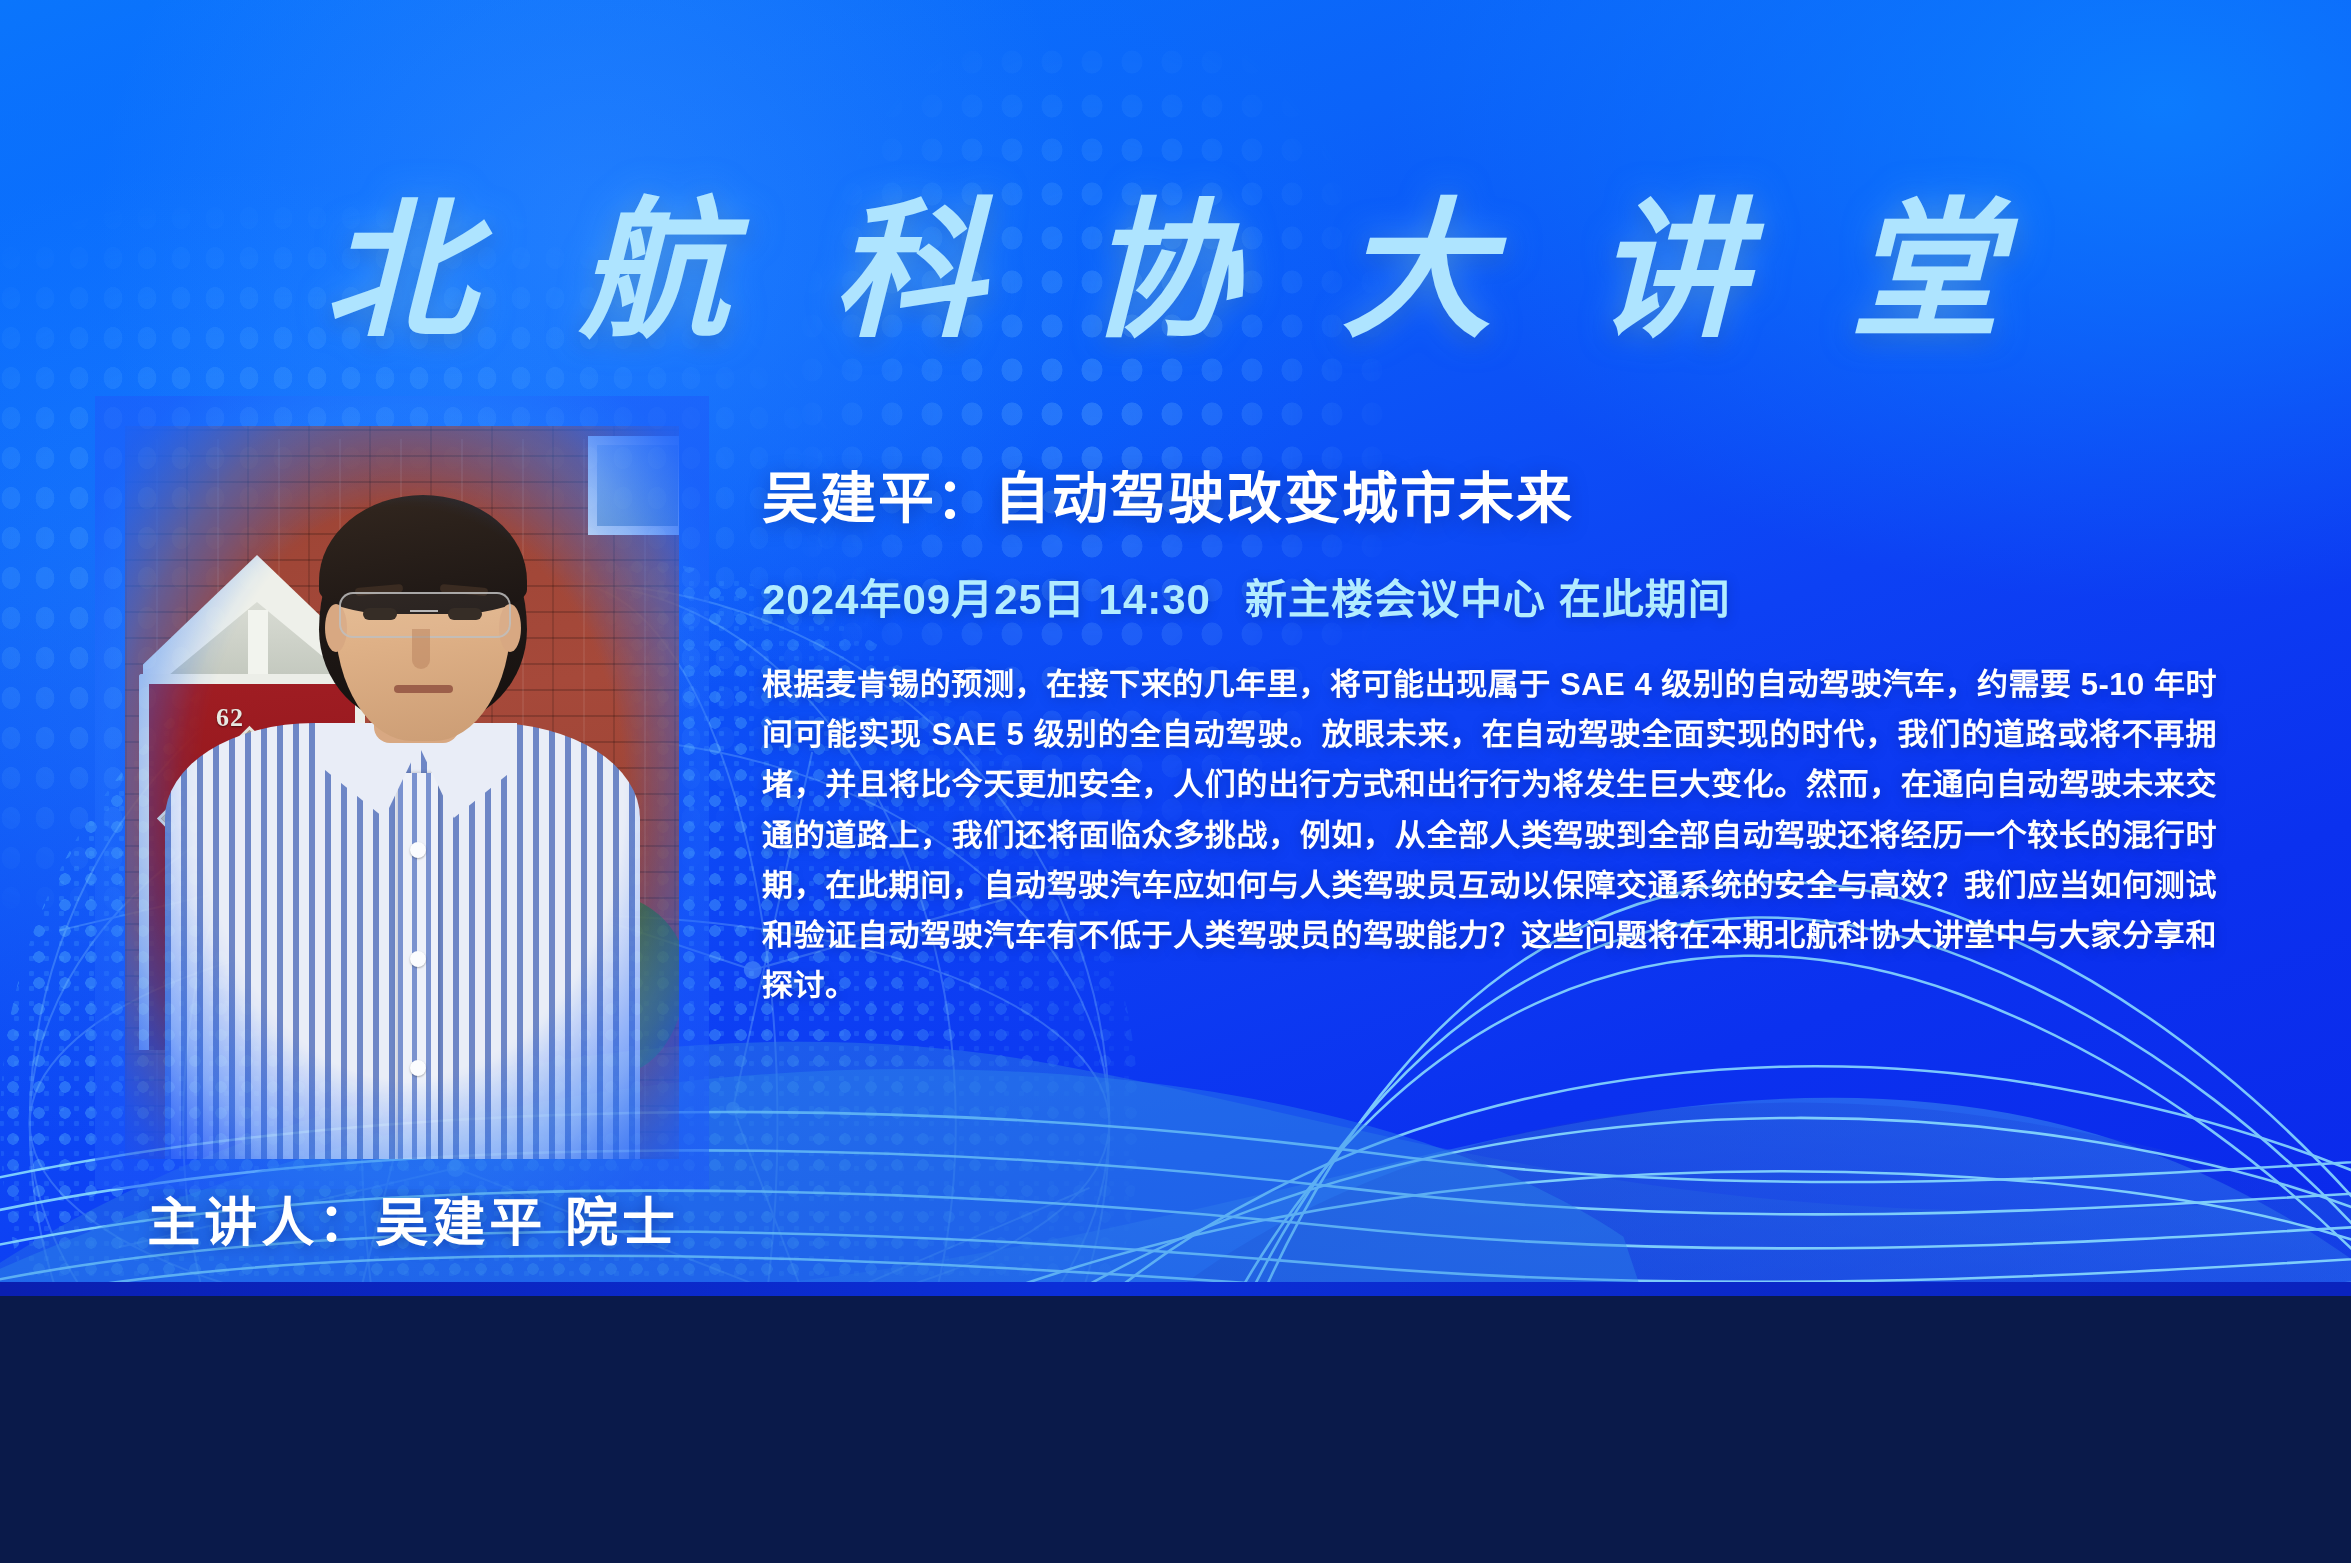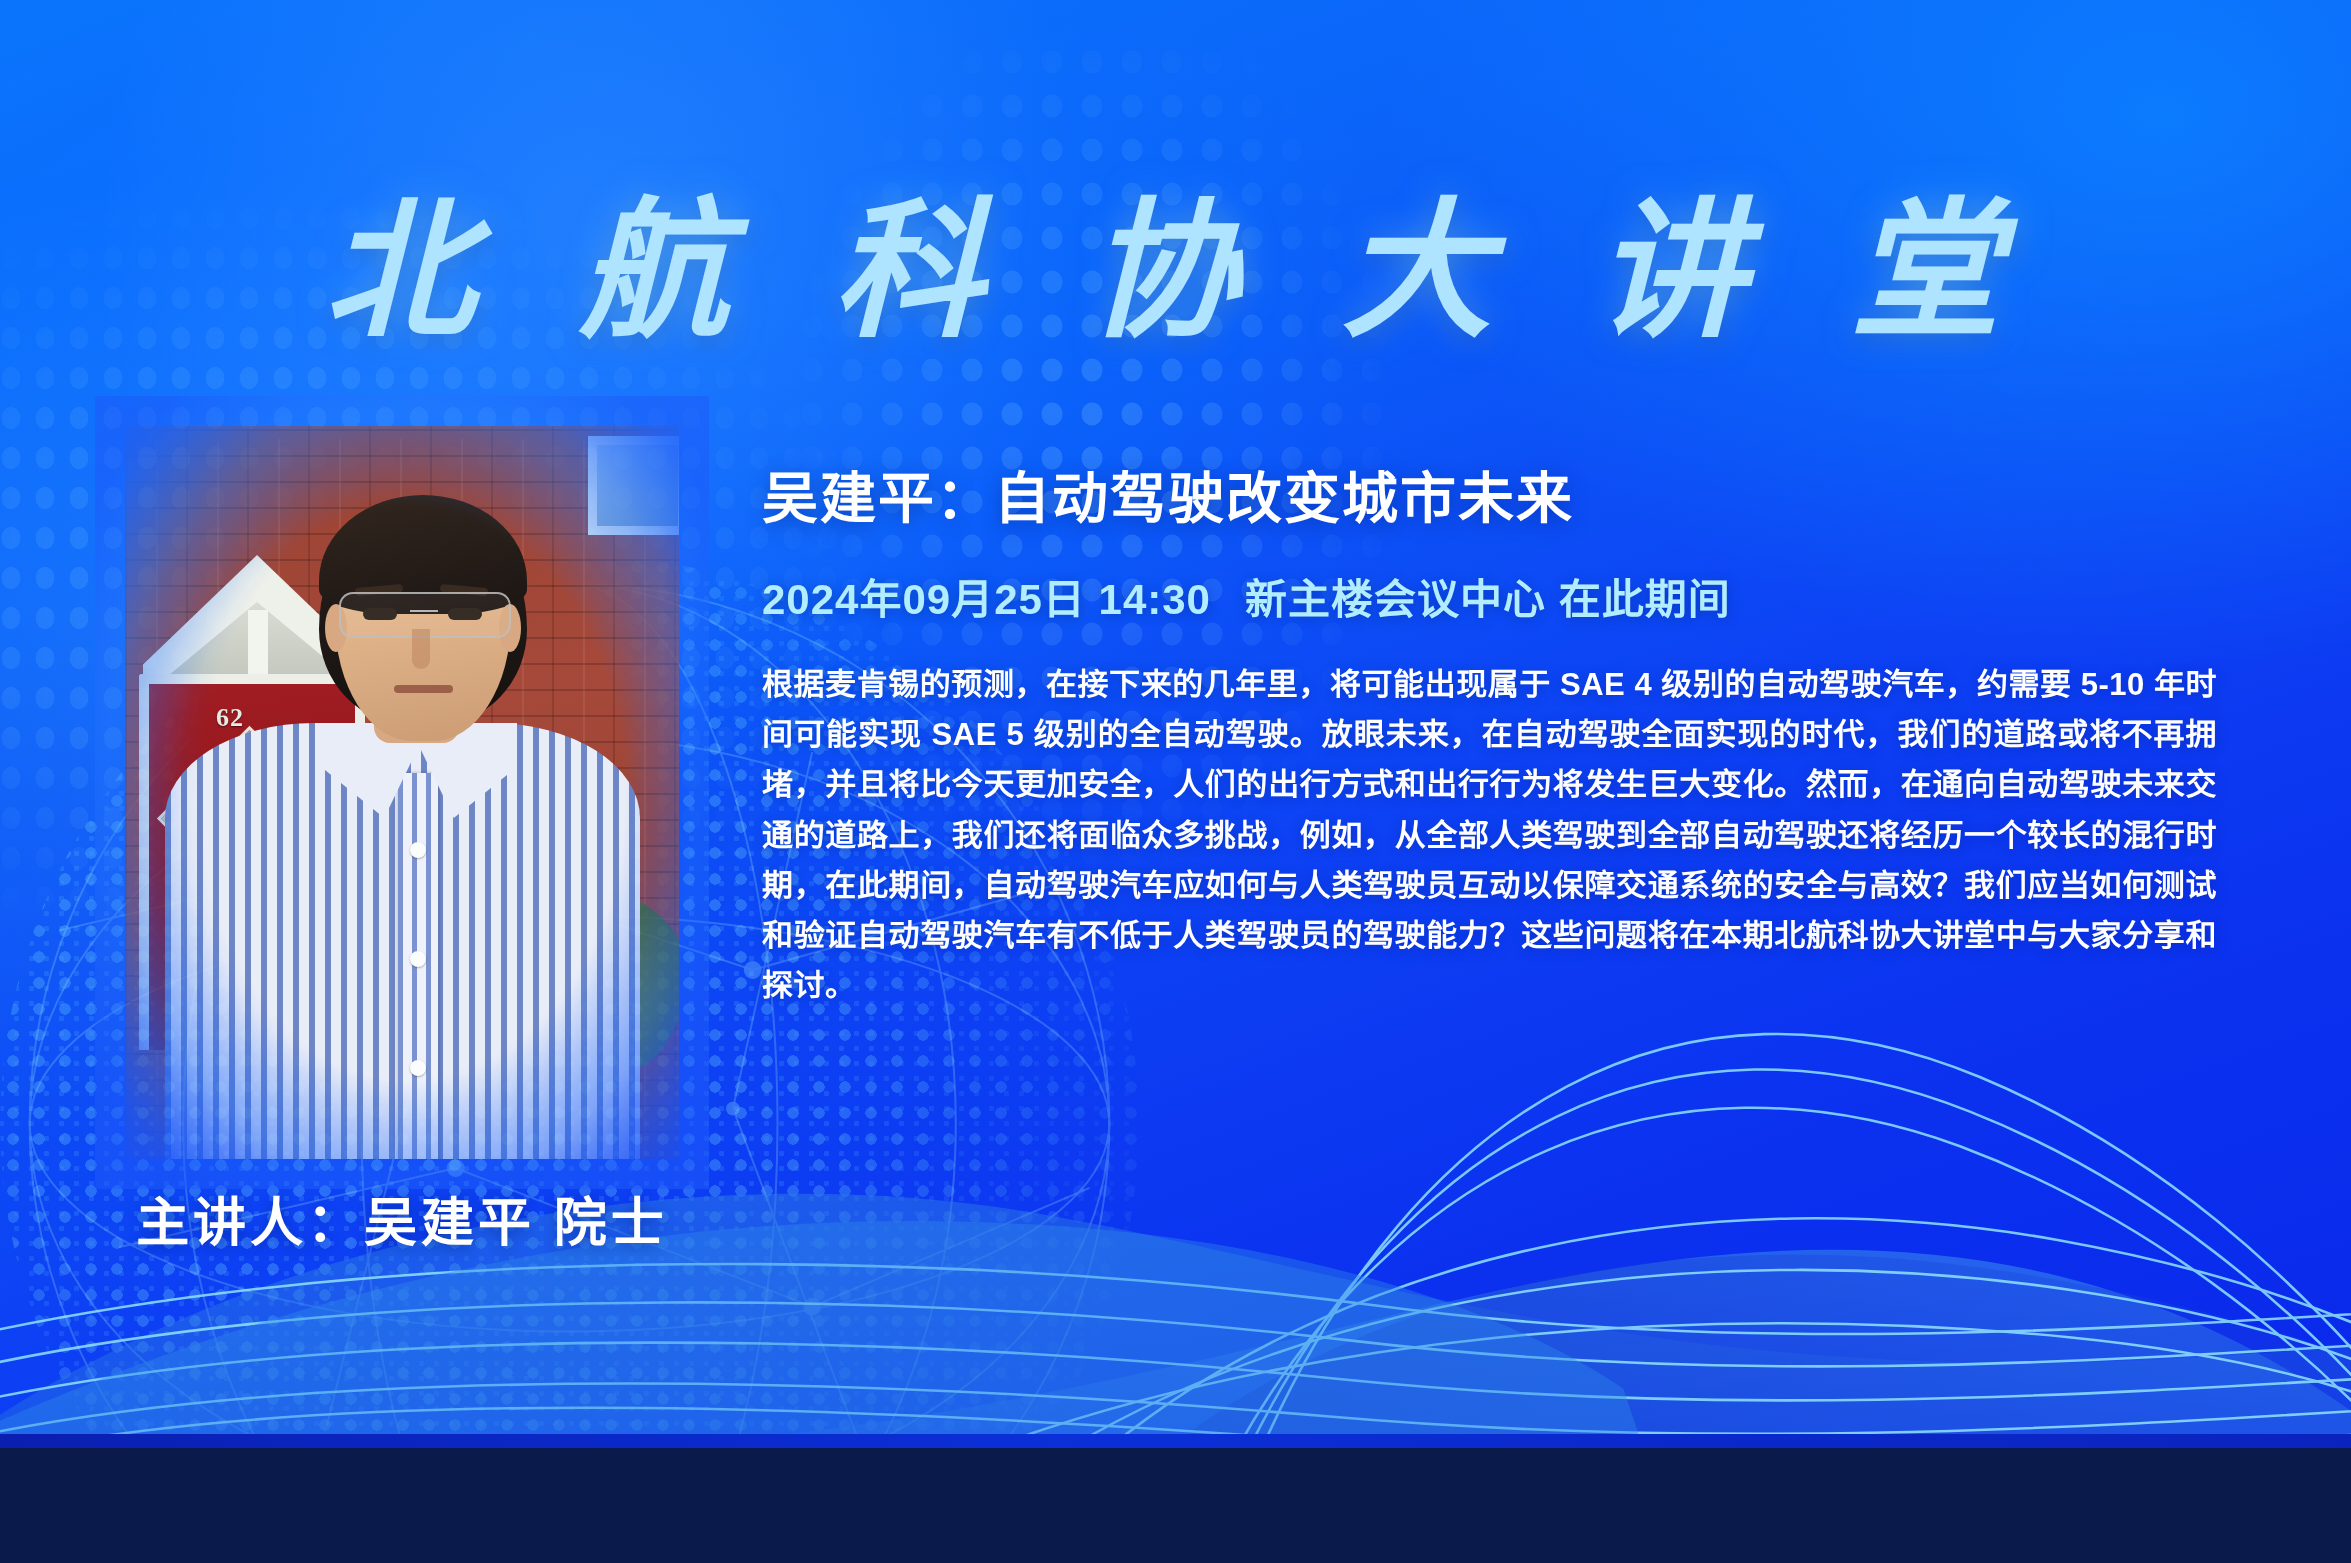--- a/index.html
+++ b/index.html
@@ -2,21 +2,21 @@
 <html lang="zh-CN"><head>
 <meta charset="utf-8">
 <title>北航科协大讲堂</title>
 <style>
   html,body{margin:0;padding:0;background:#0a1a4a;}
   *{box-sizing:border-box;}
 
   .poster{
     position:relative;
     width:2351px;
-    height:1448px;
+    height:1296px;
     overflow:hidden;
     font-family:"Liberation Sans","DejaVu Sans",sans-serif;
     background:
       radial-gradient(ellipse 70% 60% at 18% 20%, rgba(10,110,255,.95) 0%, rgba(10,90,250,0) 60%),
       radial-gradient(ellipse 60% 70% at 92% 8%,  rgba(12,130,255,.85) 0%, rgba(12,120,255,0) 55%),
       linear-gradient(160deg,#0a78fb 0%, #0b63f9 28%, #0d41f4 58%, #0b31ef 78%, #0a28ea 100%);
   }
 
   
   .bg-layer{position:absolute;inset:0;pointer-events:none;}
@@ -210,21 +210,21 @@
   }
   .btn{position:absolute;left:285px;width:16px;height:16px;background:#fbfcfe;border-radius:50%;box-shadow:0 1px 2px rgba(0,0,0,.3);}
   .photo-glow{
     position:absolute;inset:-30px;
     background:radial-gradient(ellipse 62% 62% at 50% 50%, rgba(255,255,255,0) 58%, rgba(40,120,255,.30) 78%, rgba(30,90,250,.55) 100%);
     pointer-events:none;
   }
 
   .speaker-caption{
     position:absolute;left:125px;top:1180px;width:554px;
-    text-align:center;
+    text-align:right;
     color:#ffffff;
     font-size:53px;
     font-weight:700;
     letter-spacing:4px;
     text-shadow:0 3px 14px rgba(0,25,110,.45);
     white-space:nowrap;
   }
 
   
   .content{position:absolute;left:762px;top:471px;width:1455px;}

